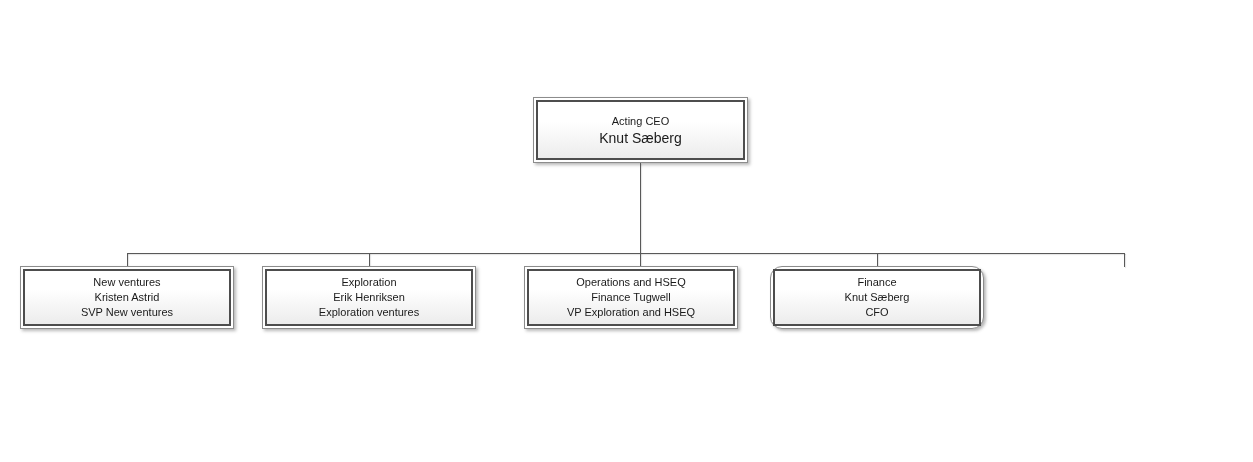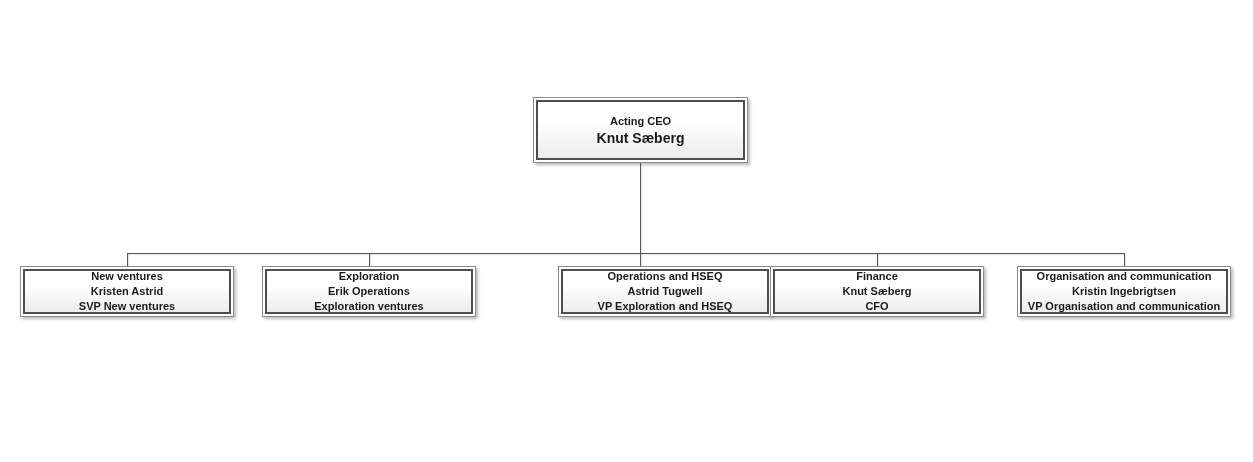--- a/index.html
+++ b/index.html
@@ -27,37 +27,37 @@
     border: 2px solid #4d4d4d;
     background: linear-gradient(180deg, #ffffff 35%, #ececec 100%);
     display: flex;
     flex-direction: column;
     align-items: center;
     justify-content: center;
     text-align: center;
   }
   .node .line {
     font-size: 11px;
-    font-weight: bold;
+    font-weight: normal;
     color: #1a1a1a;
     line-height: 15px;
     white-space: nowrap;
   }
   .node .big {
     font-size: 14px;
     line-height: 18px;
   }
 
   .root-node { left: 533px; top: 97px; width: 215px; height: 66px; }
 
-  .child-node { top: 266px; width: 214px; height: 51px; }
+  .child-node { top: 266px; width: 214px; height: 63px; }
   .c0 { left: 20px;   }
   .c1 { left: 262px;  }
-  .c2 { left: 558px;  }
-  .c3 { left: 770px;  }
+  .c2 { left: 524px;  }
+  .c3 { left: 770px; border-radius: 12px;  }
   .c4 { left: 1017px; }
 
   
   .connector {
     position: absolute;
     background: #595959;
     box-shadow: 1px 1px 1px rgba(0,0,0,0.12);
   }
   .trunk { left: 640px; top: 163px; width: 1px; height: 90px; }
   .rail  { left: 127px; top: 253px; width: 998px; height: 1px; }
@@ -92,42 +92,35 @@
     <div class="inner">
       <div class="line">New ventures</div>
       <div class="line">Kristen Astrid</div>
       <div class="line">SVP New ventures</div>
     </div>
   </div>
 
   <div class="node child-node c1">
     <div class="inner">
       <div class="line">Exploration</div>
-      <div class="line">Erik Operations</div>
+      <div class="line">Erik Henriksen</div>
       <div class="line">Exploration ventures</div>
     </div>
   </div>
 
   <div class="node child-node c2">
     <div class="inner">
       <div class="line">Operations and HSEQ</div>
-      <div class="line">Astrid Tugwell</div>
+      <div class="line">Finance Tugwell</div>
       <div class="line">VP Exploration and HSEQ</div>
     </div>
   </div>
 
   <div class="node child-node c3">
     <div class="inner">
       <div class="line">Finance</div>
       <div class="line">Knut Sæberg</div>
       <div class="line">CFO</div>
     </div>
   </div>
 
-  <div class="node child-node c4">
-    <div class="inner">
-      <div class="line">Organisation and communication</div>
-      <div class="line">Kristin Ingebrigtsen</div>
-      <div class="line">VP Organisation and communication</div>
-    </div>
-  </div>
 
 </div>
 
 </body></html>

